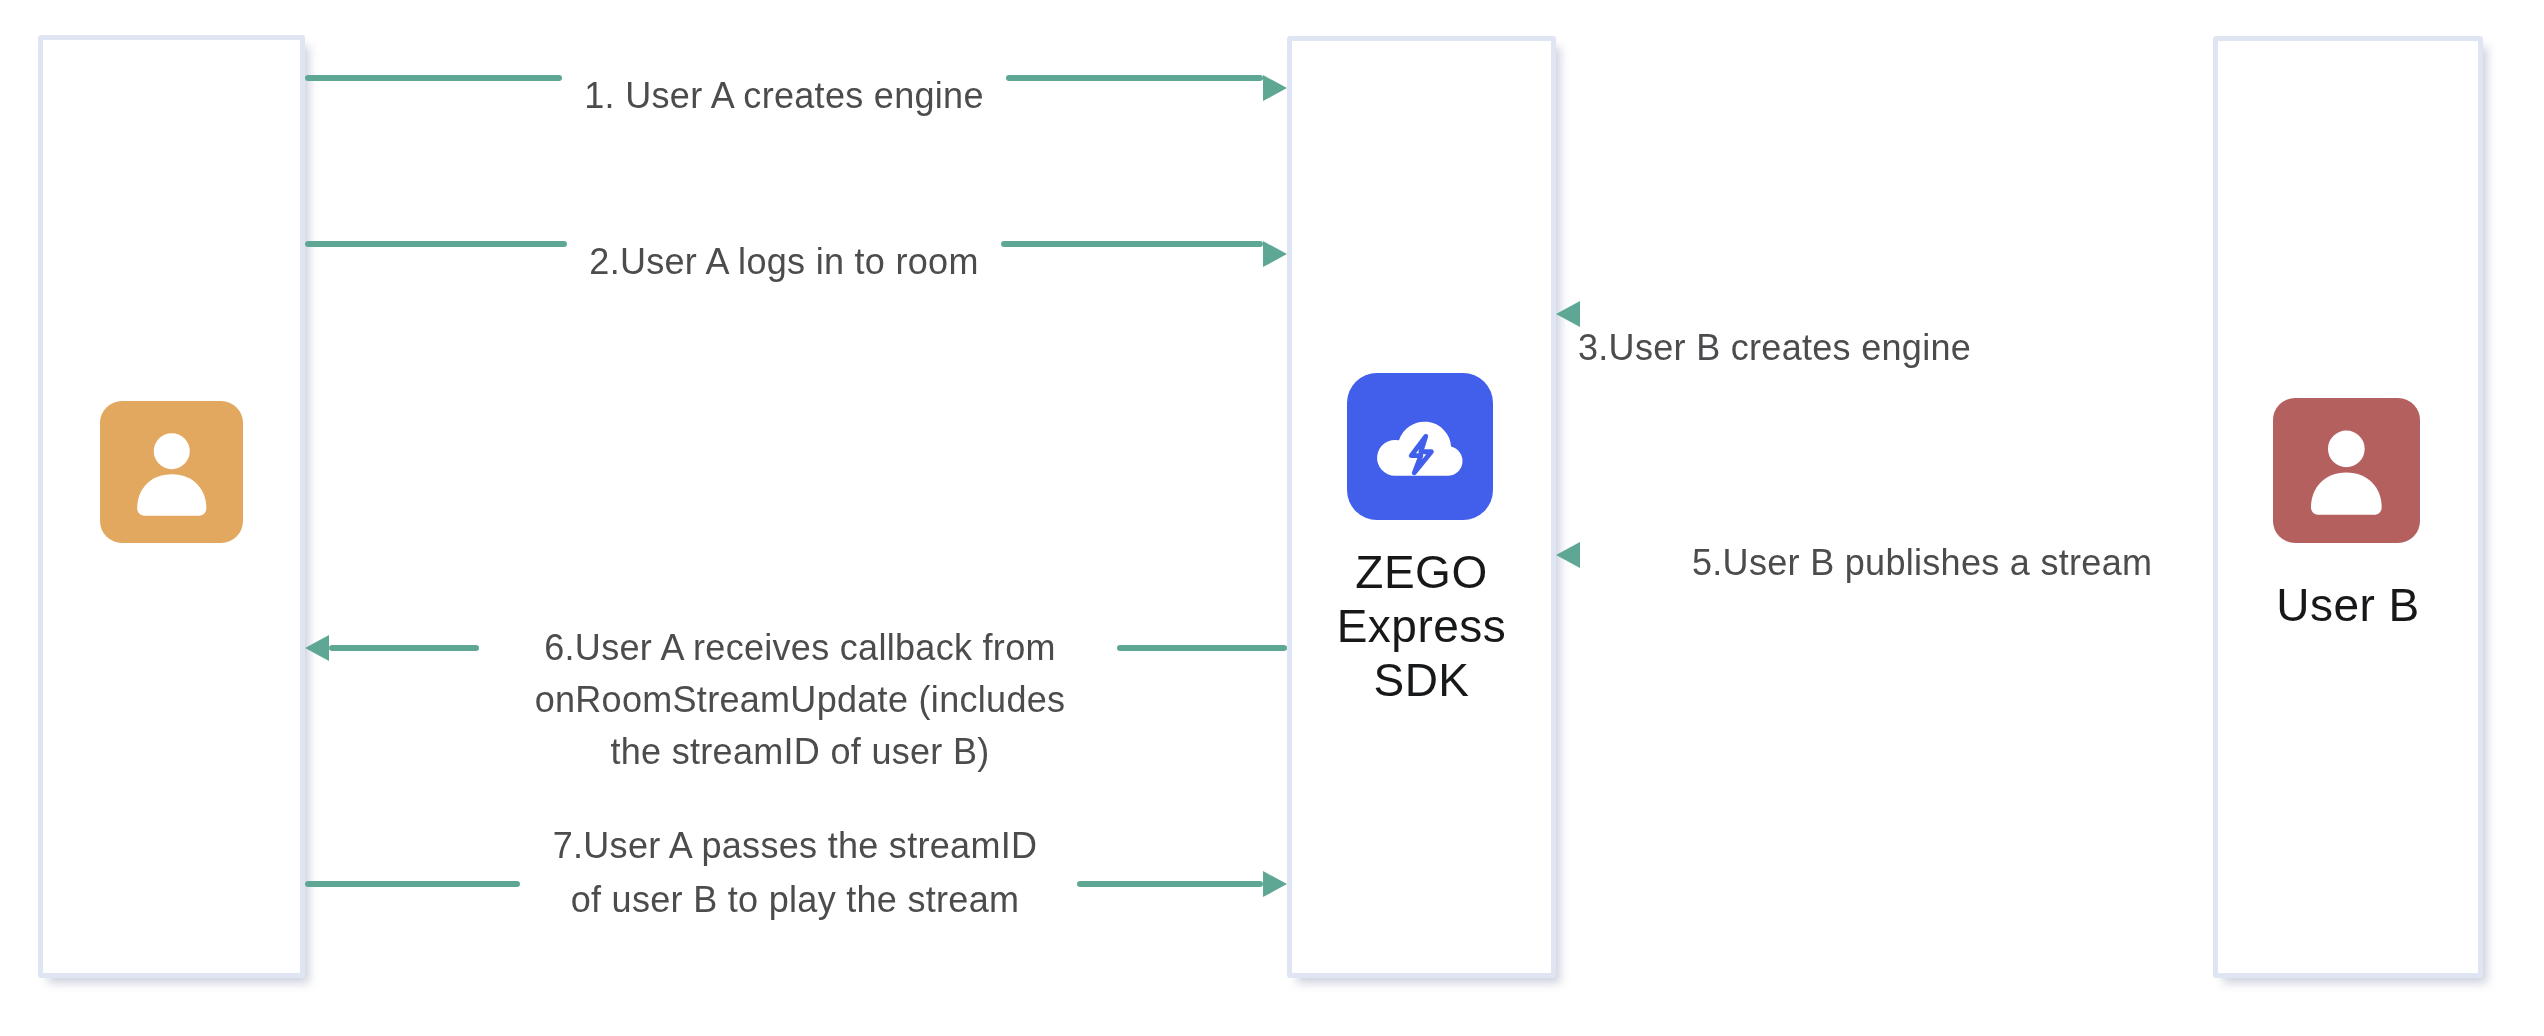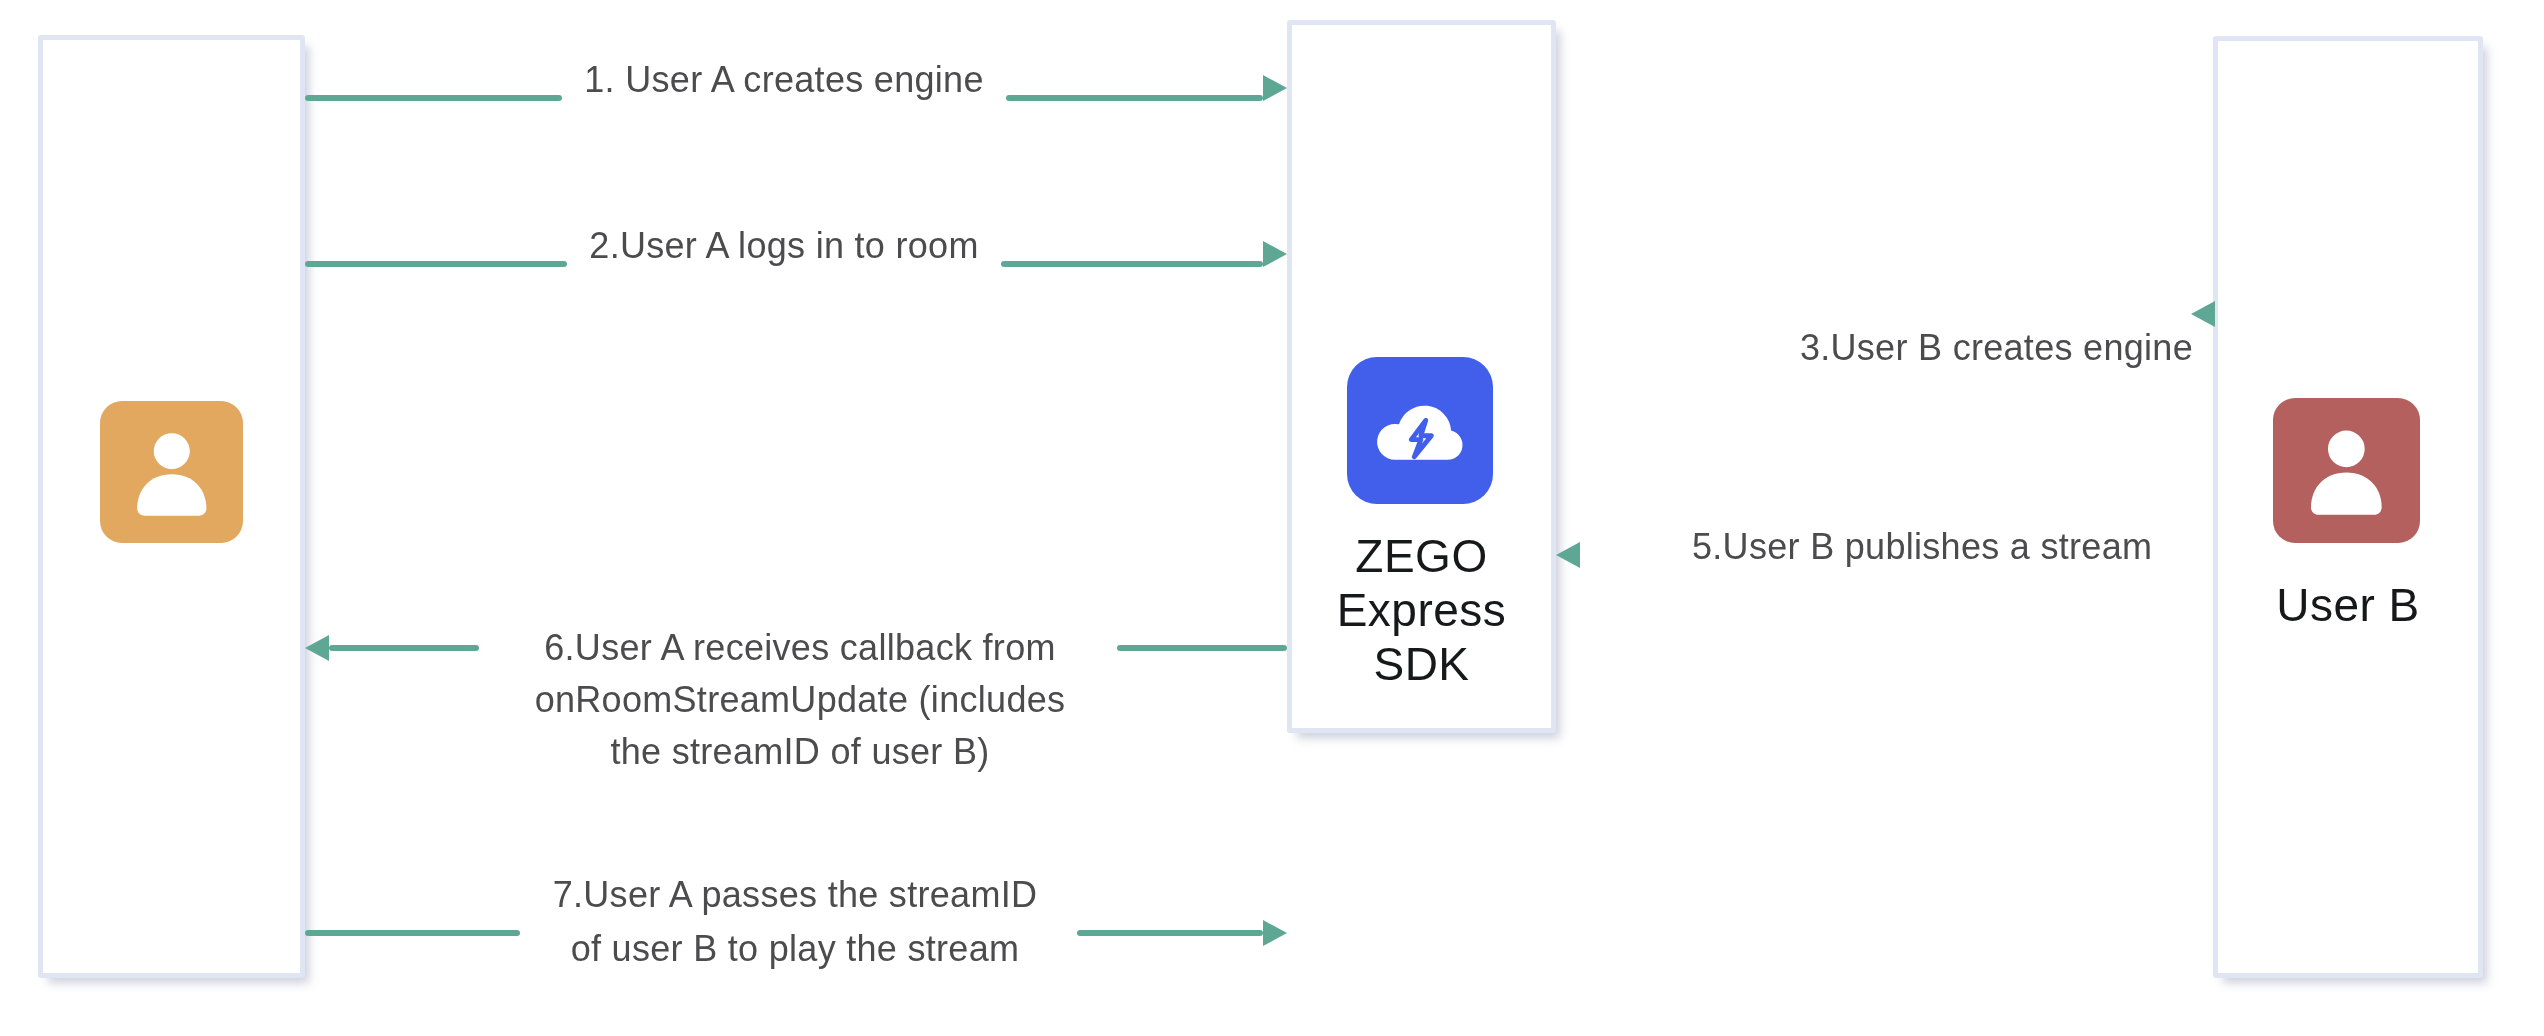--- a/index.html
+++ b/index.html
@@ -18,21 +18,21 @@
     position:relative;width:2544px;height:1036px;background:var(--page-bg);
     font-family:"Liberation Sans","DejaVu Sans",sans-serif;overflow:hidden;
   }
   
   .panel{
     position:absolute;box-sizing:border-box;background:var(--panel-bg);
     border:5px solid var(--panel-border);border-radius:3px;
     box-shadow:7px 8px 9px -3px rgba(125,135,165,.38);
   }
   #panel-user-a{left:38px;top:35px;width:267px;height:943px;}
-  #panel-sdk  {left:1287px;top:20px;width:269px;height:713px;}
+  #panel-sdk  {left:1287px;top:36px;width:269px;height:942px;}
   #panel-user-b{left:2213px;top:36px;width:270px;height:942px;}
 
   .avatar{position:absolute;display:flex;align-items:center;justify-content:center;}
   .avatar svg{width:78%;height:78%;}
   #avatar-a{left:57px;top:361px;width:143px;height:142px;border-radius:22px;background:var(--user-a-orange);}
   #avatar-b{left:55px;top:357px;width:147px;height:145px;border-radius:22px;background:var(--user-b-red);}
   #avatar-sdk{left:55px;top:332px;width:146px;height:147px;border-radius:30px;background:var(--sdk-blue);}
   #avatar-sdk svg{width:72%;height:72%;}
 
   .panel-label{
@@ -41,21 +41,21 @@
   }
   #label-a{top:538px;}
   #label-b{top:537px;}
   #label-sdk{top:504px;}
 
   
   .msg-label{
     font-size:36px;color:var(--text-gray);white-space:nowrap;letter-spacing:.3px;
   }
   .arrow{
-    position:absolute;height:26px;display:flex;align-items:flex-end;
+    position:absolute;height:26px;display:flex;align-items:flex-start;
   }
   .arrow .seg{flex:1;height:6px;background:var(--teal);border-radius:3px;}
   .arrow .msg-label{margin:0 22px;}
   .head{width:0;height:0;border-top:13px solid transparent;border-bottom:13px solid transparent;flex:none;}
   .head.right{border-left:24px solid var(--teal);}
   .head.left{border-right:24px solid var(--teal);}
 
   #arrow-1{left:305px;top:75px;width:982px;}
   #arrow-2{left:305px;top:241px;width:982px;}
   #arrow-3{left:1556px;top:301px;width:659px;flex-direction:column;}
@@ -67,21 +67,21 @@
   .arrow-ml .seg{position:absolute;height:6px;background:var(--teal);border-radius:3px;}
   .arrow-ml .head{position:absolute;}
   .arrow-ml .msg-block{position:absolute;text-align:center;font-size:36px;color:var(--text-gray);letter-spacing:.3px;}
 
   #arrow-6{left:305px;top:622px;width:991px;height:160px;}
   #arrow-6 .head{left:0;top:13px;}
   #arrow-6 .seg.a{left:24px;top:23px;width:150px;}
   #arrow-6 .msg-block{left:170px;top:0;width:650px;line-height:52px;}
   #arrow-6 .seg.b{left:812px;top:23px;width:170px;}
 
-  #arrow-7{left:305px;top:868px;width:1110px;height:112px;padding-left:24px;}
+  #arrow-7{left:305px;top:819px;width:1110px;height:112px;padding-left:24px;}
   #arrow-7 .seg.a{left:0;top:62px;width:215px;}
   #arrow-7 .msg-block{left:170px;top:0;width:640px;line-height:54px;}
   #arrow-7 .seg.b{left:772px;top:62px;width:186px;}
   #arrow-7 .head{left:958px;top:52px;}
 </style>
 </head>
 <body>
 
 <div class="diagram">
 

